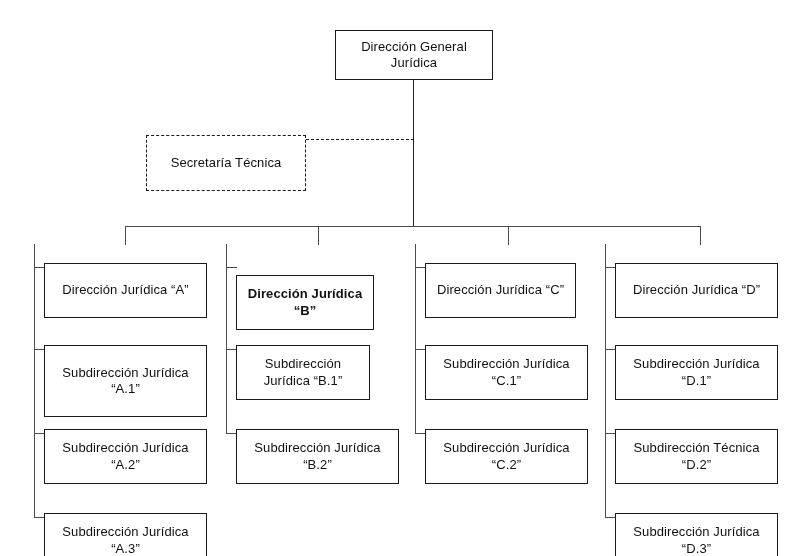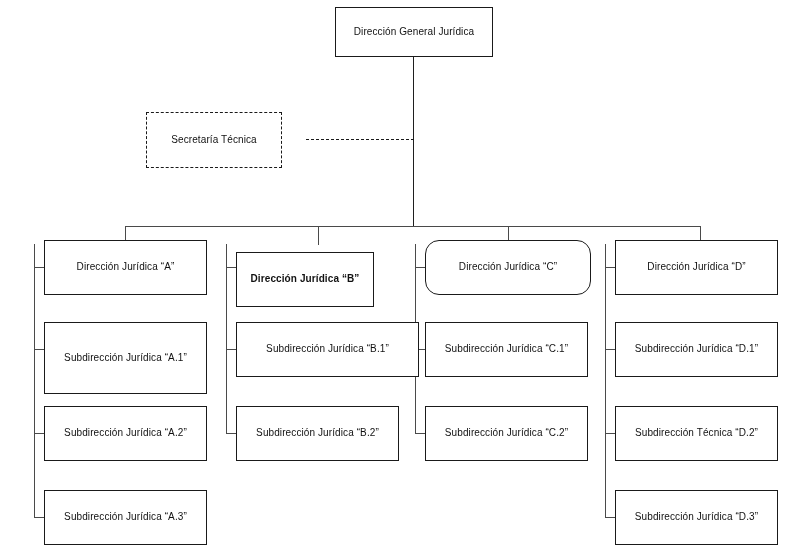--- a/index.html
+++ b/index.html
@@ -17,25 +17,26 @@
   }
   .node {
     position: absolute;
     box-sizing: border-box;
     border: 1px solid #1a1a1a;
     background: #ffffff;
     display: flex;
     align-items: center;
     justify-content: center;
     text-align: center;
-    font-size: 10px;
+    font-size: 13px;
     color: #111111;
     letter-spacing: 0.1px;
     line-height: 1.25;
     z-index: 3;
+    margin-top: 23px;
   }
   .node.dashed {
     border: 1px dashed #1a1a1a;
   }
   .node .label {
     display: block;
     padding: 0 4px;
   }
   .conn {
     position: absolute;
@@ -56,21 +57,21 @@
 <body>
 
 <div id="canvas">
 
   <div class="node" style="left:335px; top:7px; width:158px; height:50px;">
     <span class="label">Dirección General Jurídica</span>
   </div>
 
   <div class="conn v dark" style="left:413px; top:57px; height:170px;"></div>
 
-  <div class="node dashed" style="left:146px; top:112px; width:136px; height:56px;">
+  <div class="node dashed" style="left:146px; top:112px; width:160px; height:56px;">
     <span class="label">Secretaría Técnica</span>
   </div>
   <div class="dashconn" style="left:306px; top:139px; width:108px;"></div>
 
   <div class="conn h" style="left:125px; top:226px; width:576px;"></div>
 
   <div class="conn v" style="left:125px; top:226px; height:19px;"></div>
   <div class="conn v" style="left:318px; top:226px; height:19px;"></div>
   <div class="conn v" style="left:508px; top:226px; height:19px;"></div>
   <div class="conn v" style="left:700px; top:226px; height:19px;"></div>
@@ -95,33 +96,33 @@
   </div>
 
   <div class="conn v" style="left:226px; top:244px; height:190px;"></div>
   <div class="conn h" style="left:226px; top:267px; width:11px;"></div>
   <div class="conn h" style="left:226px; top:349px; width:11px;"></div>
   <div class="conn h" style="left:226px; top:433px; width:11px;"></div>
 
   <div class="node" style="left:236px; top:252px; width:138px; height:55px;font-weight:bold;">
     <span class="label">Dirección Jurídica “B”</span>
   </div>
-  <div class="node" style="left:236px; top:322px; width:183px; height:55px;">
+  <div class="node" style="left:236px; top:322px; width:134px; height:55px;">
     <span class="label">Subdirección Jurídica “B.1”</span>
   </div>
   <div class="node" style="left:236px; top:406px; width:163px; height:55px;">
     <span class="label">Subdirección Jurídica “B.2”</span>
   </div>
 
   <div class="conn v" style="left:415px; top:244px; height:190px;"></div>
   <div class="conn h" style="left:415px; top:267px; width:11px;"></div>
   <div class="conn h" style="left:415px; top:349px; width:11px;"></div>
   <div class="conn h" style="left:415px; top:433px; width:11px;"></div>
 
-  <div class="node" style="left:425px; top:240px; width:166px; height:55px;border-radius:14px;">
+  <div class="node" style="left:425px; top:240px; width:151px; height:55px;">
     <span class="label">Dirección Jurídica “C”</span>
   </div>
   <div class="node" style="left:425px; top:322px; width:163px; height:55px;">
     <span class="label">Subdirección Jurídica “C.1”</span>
   </div>
   <div class="node" style="left:425px; top:406px; width:163px; height:55px;">
     <span class="label">Subdirección Jurídica “C.2”</span>
   </div>
 
   <div class="conn v" style="left:605px; top:244px; height:274px;"></div>

